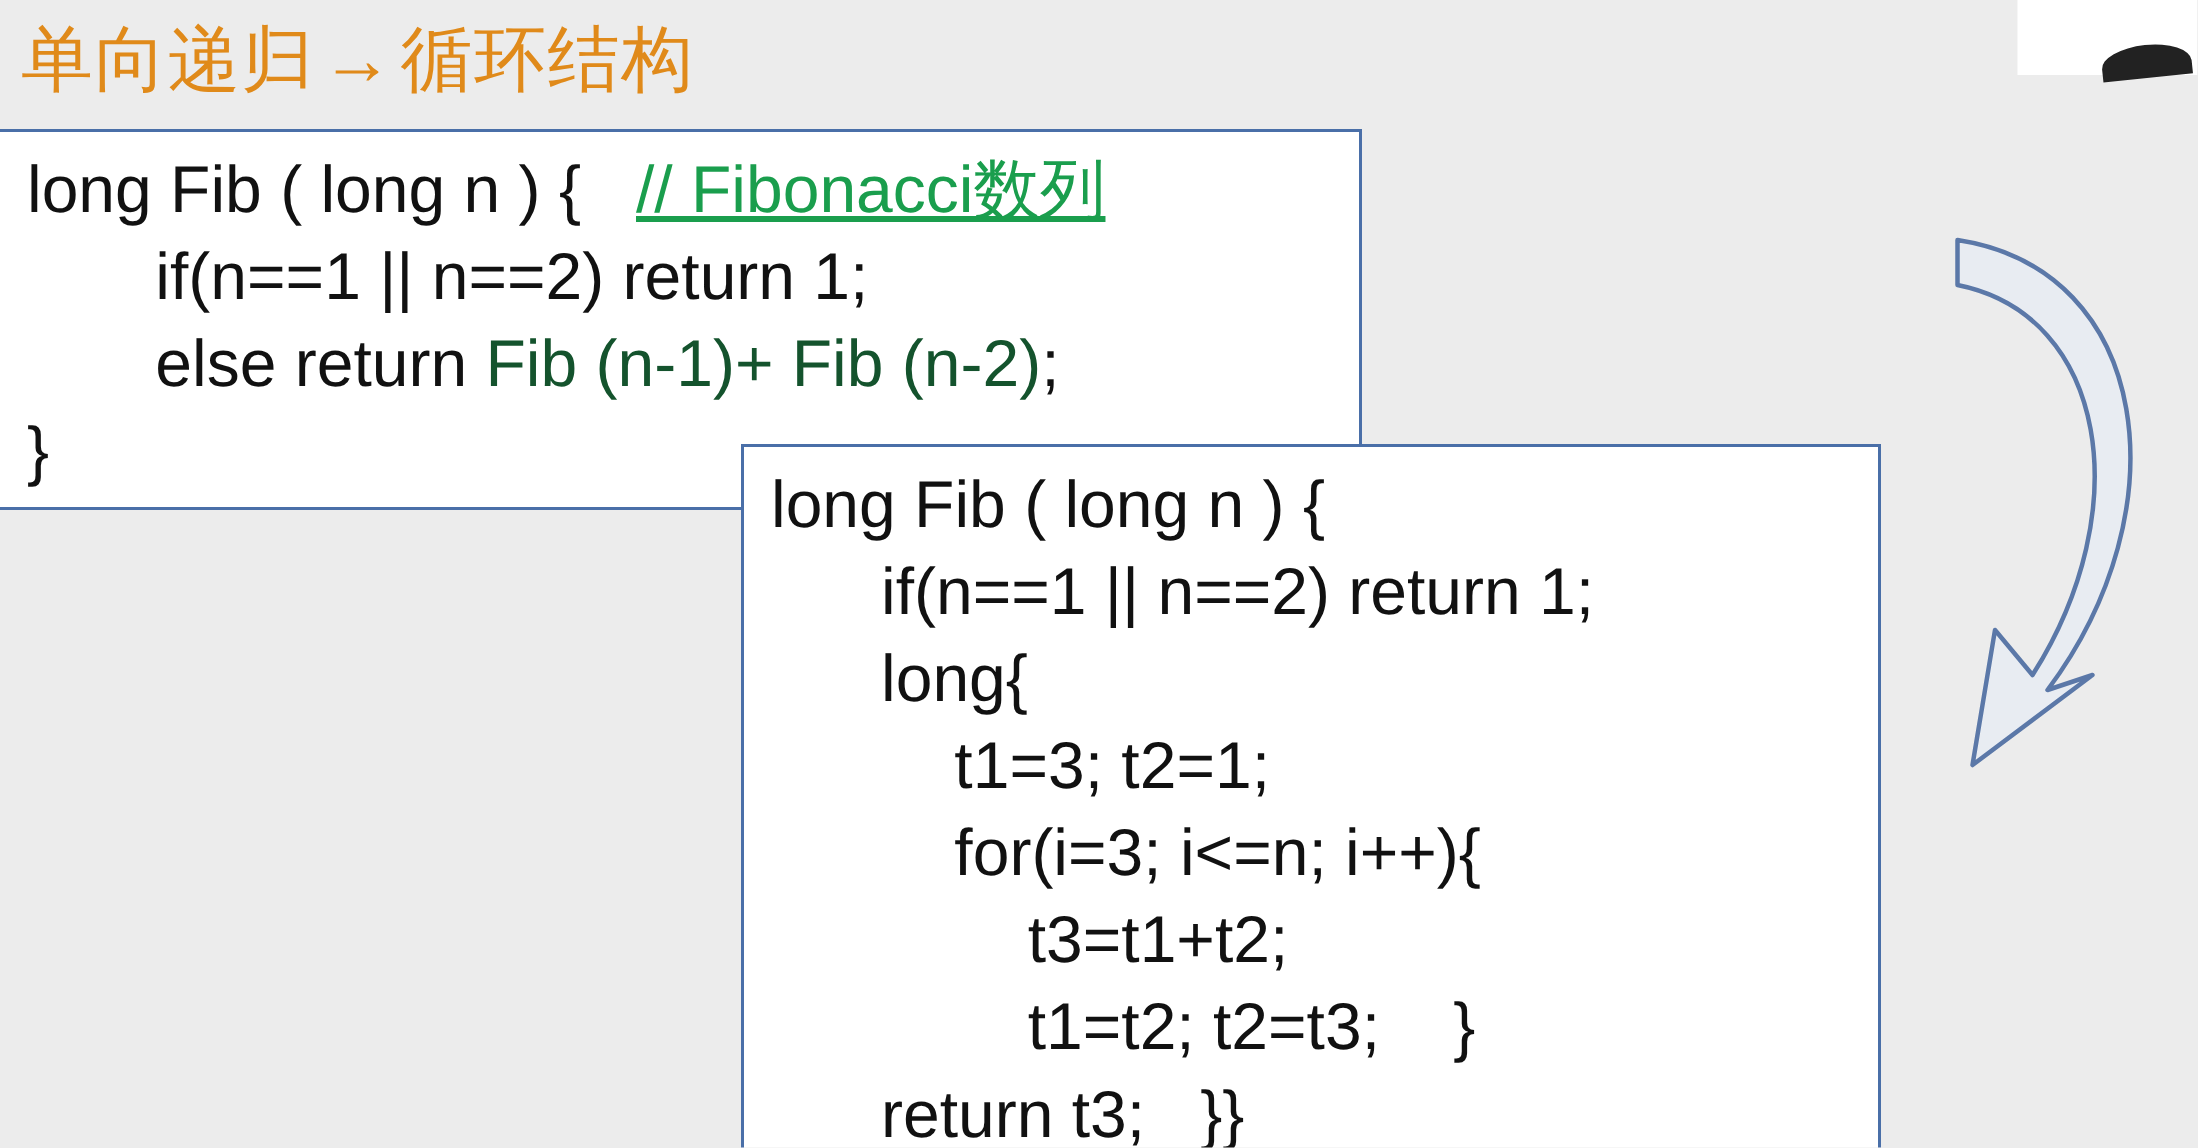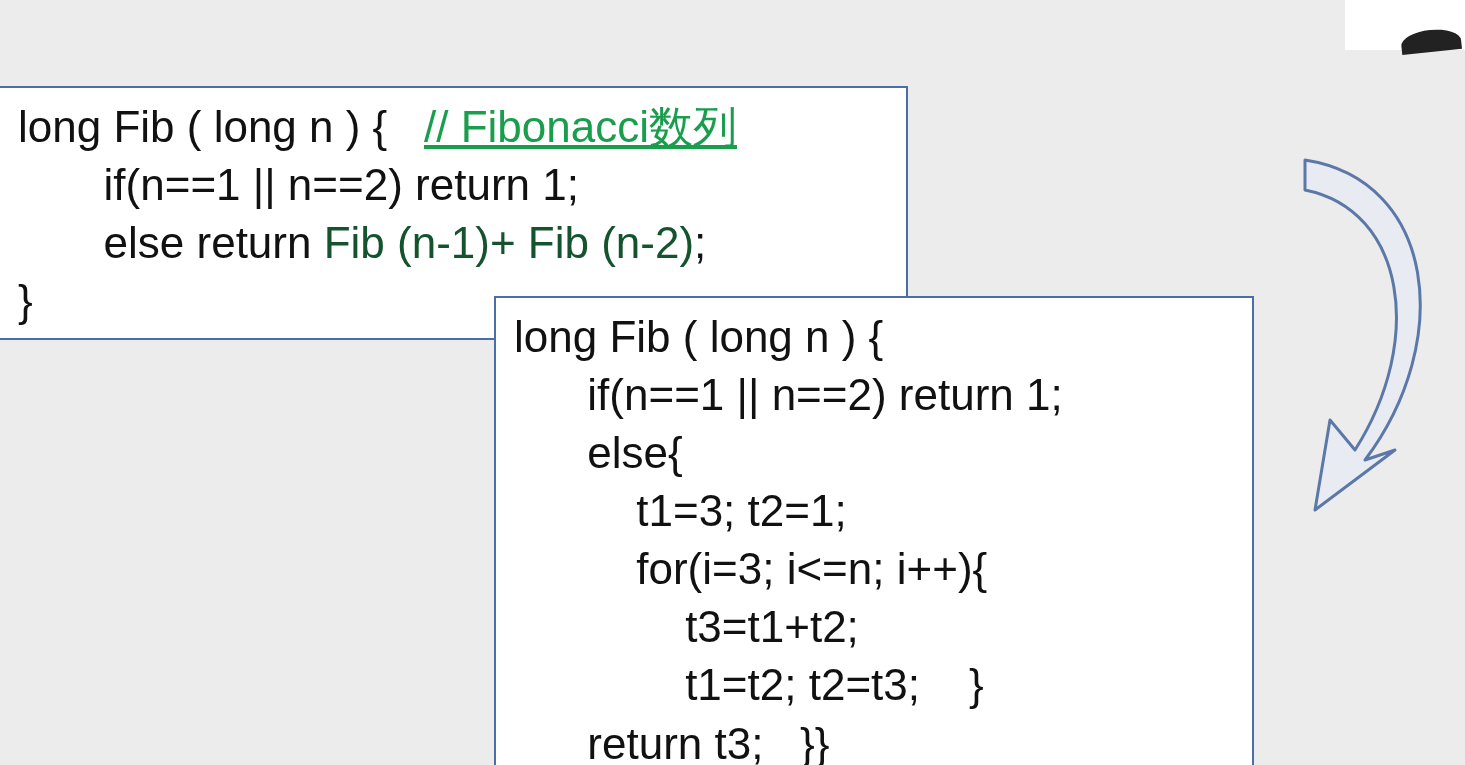--- a/index.html
+++ b/index.html
@@ -15,29 +15,32 @@
   .cam{position:absolute;right:0;top:0;width:120px;height:50px;background:#fff;}
   .cam::after{content:"";position:absolute;right:4px;bottom:-2px;width:60px;height:22px;background:#222;border-radius:50% 50% 0 0/60% 60% 0 0;transform:rotate(-6deg);}
 </style>
 </head>
 <body>
 
 <div class="slide">
 
   <div class="cam"></div>
 
+  <div class="title">
+    <span>单向递归</span><span class="arrow">→</span><span>循环结构</span>
+  </div>
 
   <div class="codebox box1"><span>long Fib ( long n ) {   </span><span class="green">// Fibonacci数列</span>
 <span>       if(n==1 || n==2) return 1;</span>
 <span>       else return </span><span class="red">Fib (n-1)+ Fib (n-2)</span><span>;</span>
 <span>}</span></div>
 
   <div class="codebox box2"><span>long Fib ( long n ) {</span>
 <span>      if(n==1 || n==2) return 1;</span>
-<span>      else{</span>
+<span>      long{</span>
 <span>          t1=3; t2=1;</span>
 <span>          for(i=3; i&lt;=n; i++){</span>
 <span>              t3=t1+t2;</span>
 <span>              t1=t2; t2=t3;    }</span>
 <span>      return t3;   }}</span></div>
 
   <svg class="big-arrow" width="220" height="400" viewBox="0 0 220 400">
     <path d="M 60 10 C 190 30 210 190 120 310 L 150 300 L 70 360 L 85 270 L 110 300 C 180 190 160 60 60 40 Z" fill="#e8ecf2" stroke="#5b78a8" stroke-width="3" stroke-linejoin="round"></path>
   </svg>
 

